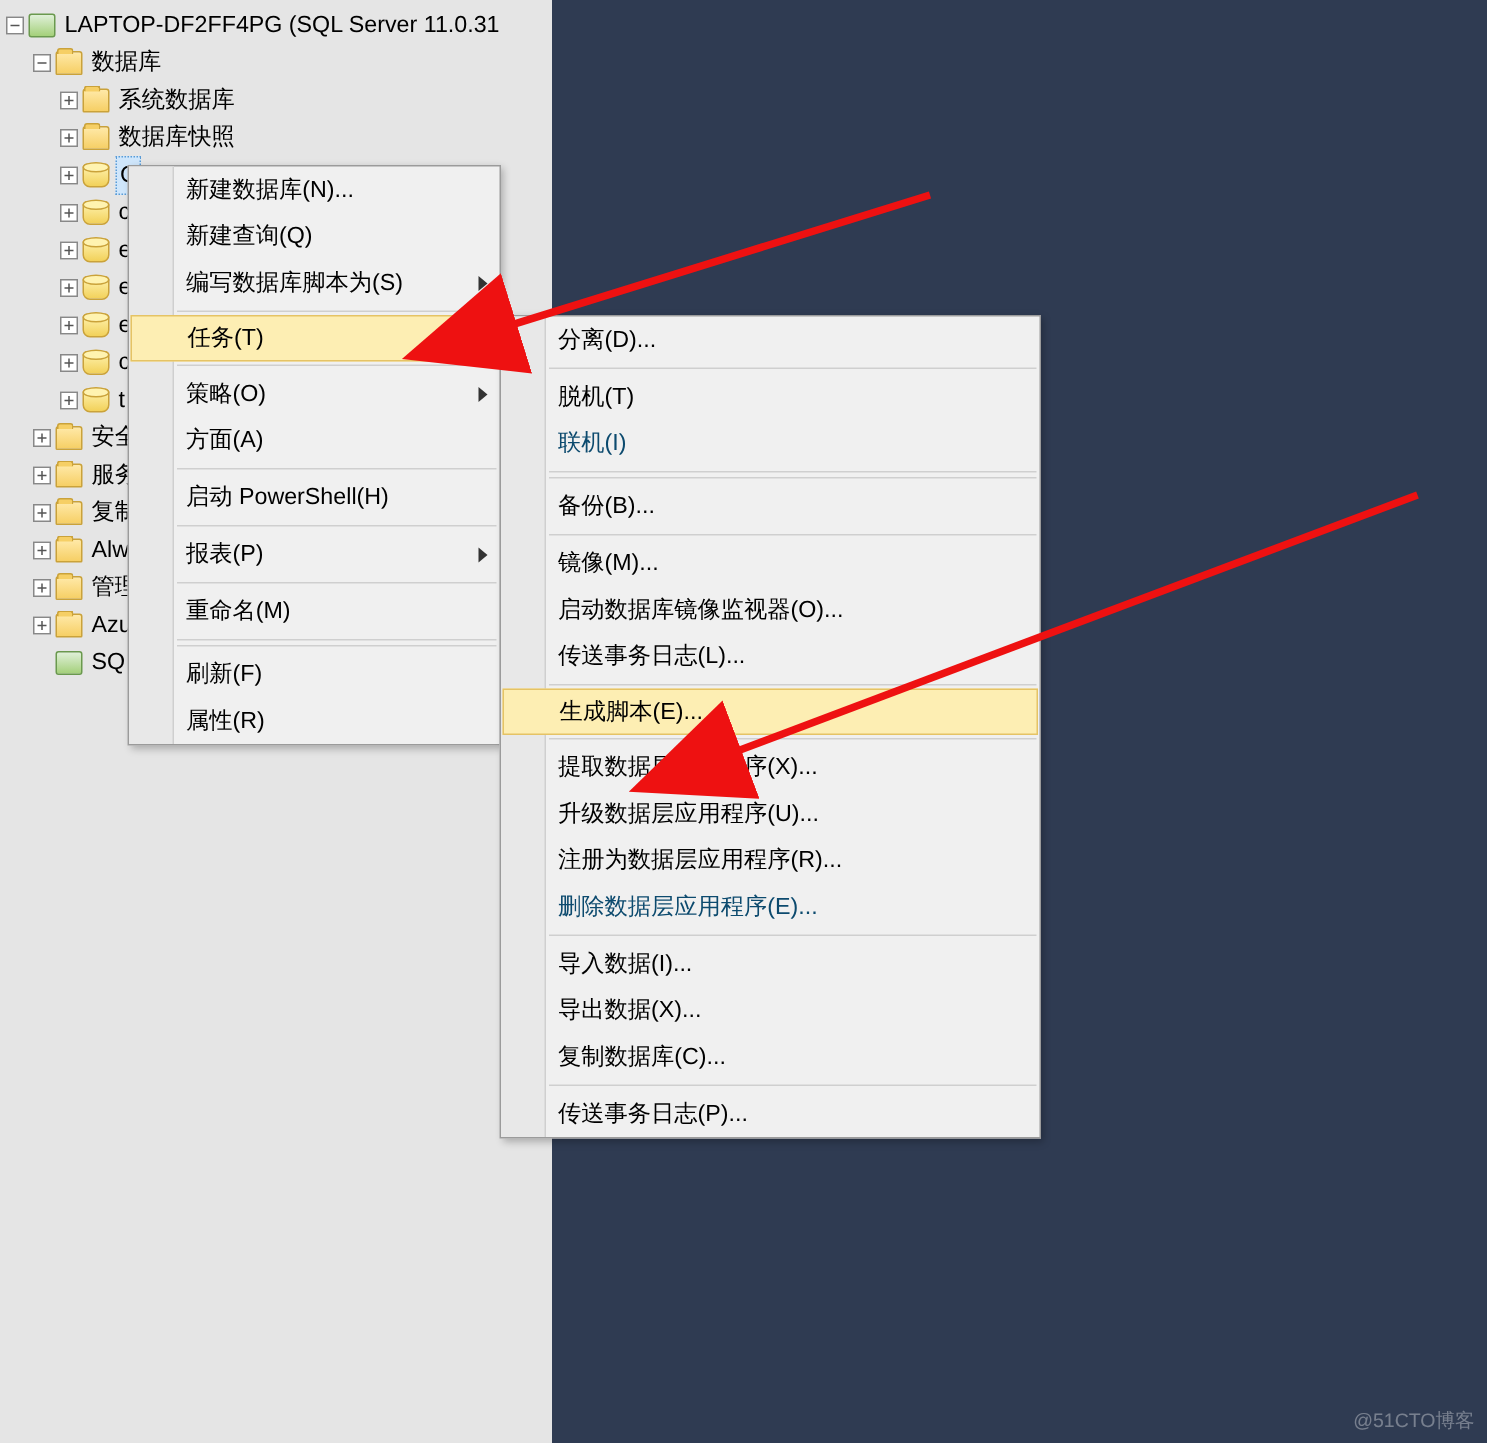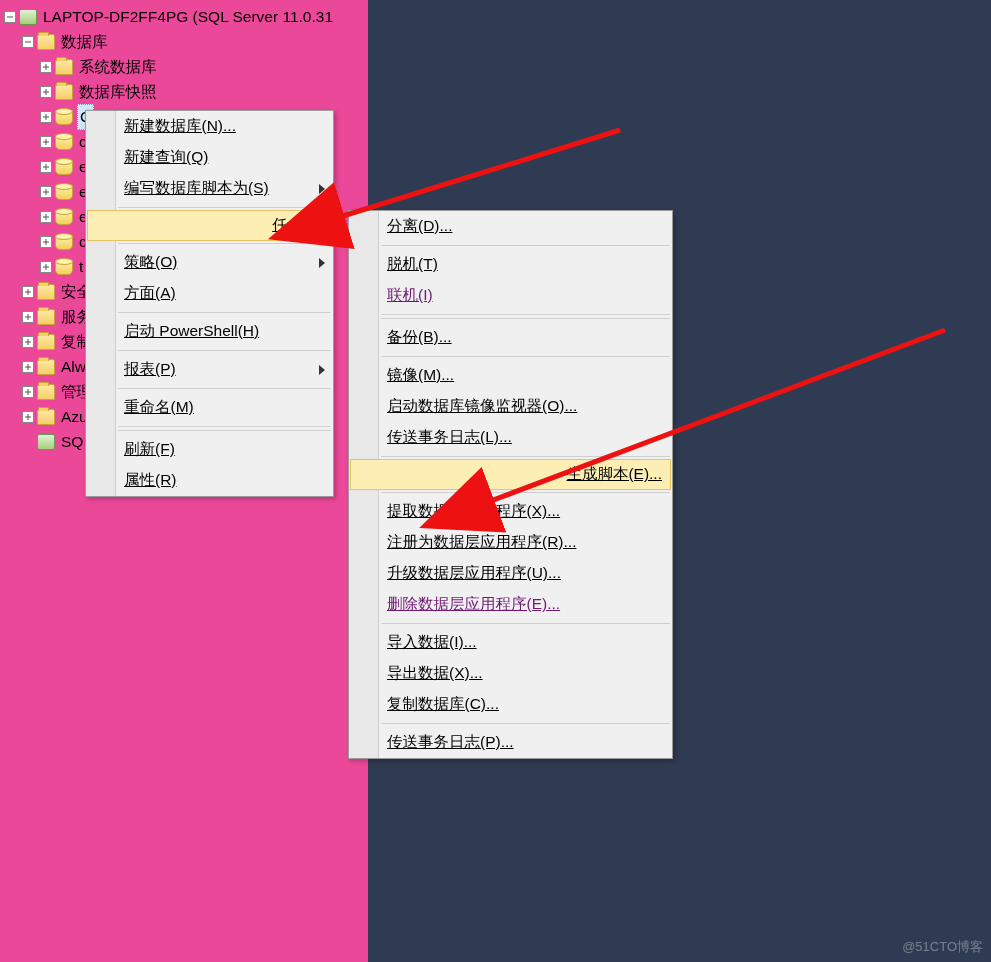--- a/index.html
+++ b/index.html
@@ -1,47 +1,47 @@
 <!DOCTYPE html>
 <html><head>
 <meta charset="utf-8">
 <style>
   * { box-sizing: border-box; font-family: "Microsoft YaHei", "Segoe UI", Tahoma, sans-serif; }
   html,body { margin:0; padding:0; }
   body { width:991px; height:962px; background:#2f3b52; position:relative; overflow:hidden; }
 
-  .tree-panel { position:absolute; left:0; top:0; width:368px; height:962px; background:#ec4899; }
+  .tree-panel { position:absolute; left:0; top:0; width:368px; height:962px; background:#e5e5e5; }
   .tree { padding:4px 0; font-size:15.5px; color:#000; line-height:24px; }
   .row { display:flex; align-items:center; height:25px; white-space:nowrap; padding-left:4px; }
   .toggle { width:12px; height:12px; border:1px solid #888; background:#fff; margin-right:3px; flex:none; position:relative; }
   .toggle::before, .toggle::after { content:""; position:absolute; background:#555; }
   .toggle.plus::before { left:2px; right:2px; top:50%; height:1px; transform:translateY(-50%); }
   .toggle.plus::after  { top:2px; bottom:2px; left:50%; width:1px; transform:translateX(-50%); }
   .toggle.minus::before { left:2px; right:2px; top:50%; height:1px; transform:translateY(-50%); }
   .spacer { width:12px; height:12px; margin-right:3px; flex:none; }
   .ind { width:18px; flex:none; }
   .ico { width:18px; height:16px; margin-right:4px; flex:none; display:inline-block; position:relative; }
   .ico-server { background:linear-gradient(#dff0d8,#a4d07a); border:1px solid #6a994e; border-radius:2px; }
   .ico-folder { background:linear-gradient(#ffe9a8,#f6cf65); border:1px solid #caa23a; border-radius:2px 2px 1px 1px; }
   .ico-folder::before{content:"";position:absolute;top:-3px;left:0;width:9px;height:3px;background:#f6cf65;border:1px solid #caa23a;border-bottom:none;border-radius:2px 2px 0 0;}
   .ico-db { background:linear-gradient(#fff3b0,#f2d15a); border:1px solid #caa23a; border-radius:3px 3px 5px 5px; }
   .ico-db::before{content:"";position:absolute;top:-2px;left:-1px;right:-1px;height:5px;border:1px solid #caa23a;border-radius:50%;background:#fff3b0;}
   .lbl { padding:0 2px; }
   .lbl.sel { background:#cfe6fb; border:1px dotted #5a9bd5; padding:0 2px; }
 
   .ctxmenu { position:absolute; background:#f0f0f0; border:1px solid #9b9b9b; box-shadow:2px 2px 5px rgba(0,0,0,.25); font-size:15.5px; color:#000; }
   .ctxmenu .gutter { position:absolute; left:0; top:0; bottom:0; width:30px; background:#e8e8e8; border-right:1px solid #cfcfcf; }
-  .mi { position:relative; display:flex; align-items:center; height:31px; padding-left:38px; padding-right:8px; cursor:default;text-decoration:underline; }
-  .mi.hl { background:#fdeeb3; border:1px solid #e5c365; height:31px; margin:-1px 1px; padding-left:37px;justify-content:flex-end; }
-  .mi.dis { color:#701a75; }
+  .mi { position:relative; display:flex; align-items:center; height:31px; padding-left:38px; padding-right:25px; cursor:default; }
+  .mi.hl { background:#fdeeb3; border:1px solid #e5c365; height:31px; margin:-1px 1px; padding-left:37px; }
+  .mi.dis { color:#0c4a6e; }
   .mi .arr { position:absolute; right:8px; top:50%; transform:translateY(-50%); width:0;height:0;border-top:5px solid transparent;border-bottom:5px solid transparent;border-left:6px solid #333; }
   .sep { height:1px; background:#cfcfcf; margin:3px 2px 3px 32px; }
 
   #menu1 { left:85px;  top:110px; width:249px; }
-  #menu2 { left:333px; top:210px; width:325px;margin-left:15px; }
+  #menu2 { left:333px; top:210px; width:361px; }
 
   .arrow-svg { position:absolute; left:0; top:0; pointer-events:none; }
 
   .watermark { position:absolute; right:8px; bottom:6px; color:rgba(255,255,255,.35); font-size:13px; }
 </style>
 </head>
 <body>
 
 <div class="tree-panel">
   <div class="tree">
@@ -241,24 +241,24 @@
     </div>
   <div class="sep"></div>
   <div class="mi hl">
       <span>生成脚本(E)...</span>
     </div>
   <div class="sep"></div>
   <div class="mi">
       <span>提取数据层应用程序(X)...</span>
     </div>
   <div class="mi">
+      <span>升级数据层应用程序(U)...</span>
+    </div>
+  <div class="mi">
       <span>注册为数据层应用程序(R)...</span>
-    </div>
-  <div class="mi">
-      <span>升级数据层应用程序(U)...</span>
     </div>
   <div class="mi dis">
       <span>删除数据层应用程序(E)...</span>
     </div>
   <div class="sep"></div>
   <div class="mi">
       <span>导入数据(I)...</span>
     </div>
   <div class="mi">
       <span>导出数据(X)...</span>

